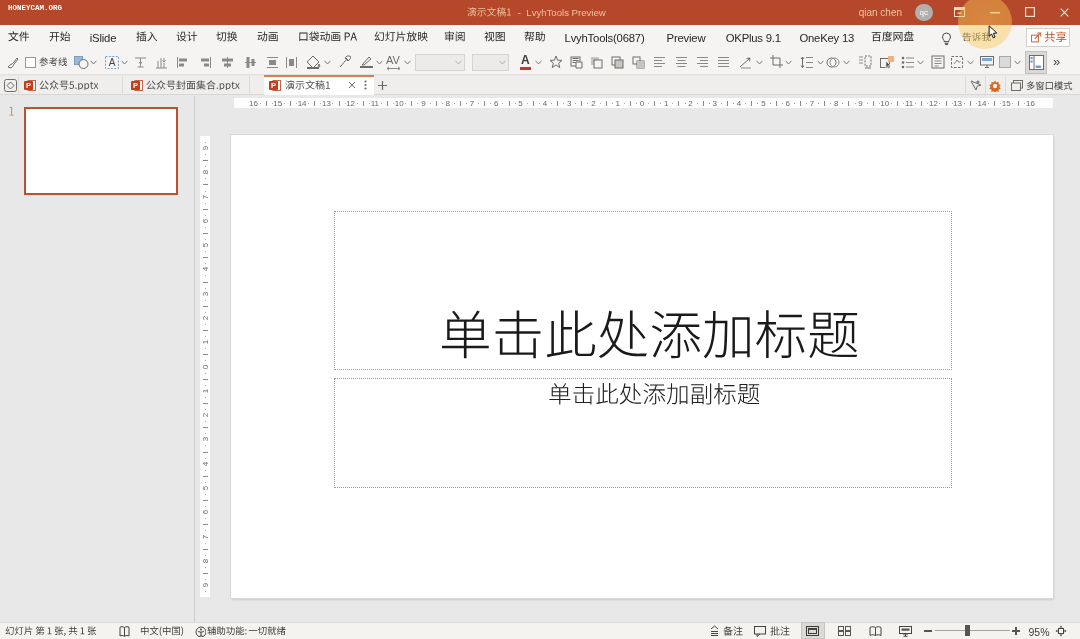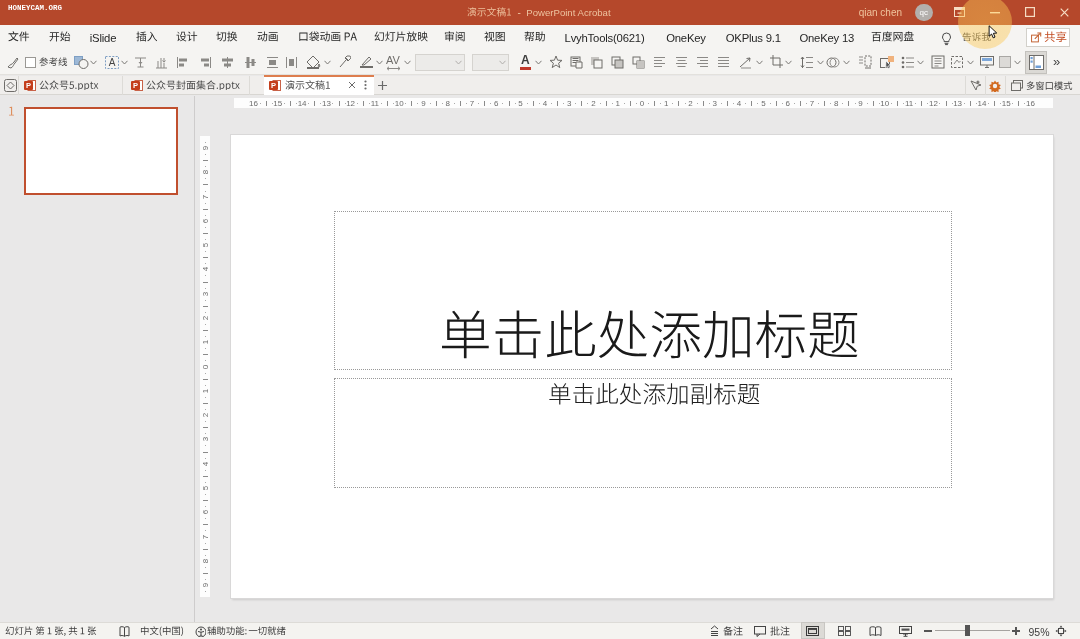--- a/index.html
+++ b/index.html
@@ -21,21 +21,21 @@
         <g transform="translate(0 880) scale(1 -1)">
           <path transform="translate(0 0)" d="M672 62C745 23 840 -37 887 -74L944 -27C894 11 799 67 727 103ZM487 95C432 50 341 8 260 -19C277 -32 304 -60 316 -75C396 -41 495 14 558 67ZM95 772C147 745 216 704 250 678L295 738C259 764 190 802 139 826ZM36 501C87 476 155 438 190 413L232 475C197 498 128 534 78 556ZM65 -10 132 -56C179 36 234 159 276 264L217 309C172 197 110 68 65 -10ZM536 829C550 804 565 772 575 745H309V582H378V681H857V582H929V745H659C648 775 629 815 610 845ZM410 255H576V170H410ZM648 255H820V170H648ZM410 396H576V311H410ZM648 396H820V311H648ZM380 591V529H576V454H343V111H890V454H648V529H850V591Z"></path>
           <path transform="translate(1000 0)" d="M234 351C191 238 117 127 35 56C54 46 88 24 104 11C183 88 262 207 311 330ZM684 320C756 224 832 94 859 10L934 44C904 129 826 255 753 349ZM149 766V692H853V766ZM60 523V449H461V19C461 3 455 -1 437 -2C418 -3 352 -3 284 0C296 -23 308 -56 311 -79C400 -79 459 -78 494 -66C530 -53 542 -31 542 18V449H941V523Z"></path>
           <path transform="translate(2000 0)" d="M423 823C453 774 485 707 497 666L580 693C566 734 531 799 501 847ZM50 664V590H206C265 438 344 307 447 200C337 108 202 40 36 -7C51 -25 75 -60 83 -78C250 -24 389 48 502 146C615 46 751 -28 915 -73C928 -52 950 -20 967 -4C807 36 671 107 560 201C661 304 738 432 796 590H954V664ZM504 253C410 348 336 462 284 590H711C661 455 592 344 504 253Z"></path>
           <path transform="translate(3000 0)" d="M520 561H805V469H520ZM453 616V414H875V616ZM585 181H743V85H585ZM528 235V31H802V235ZM334 827C267 797 151 771 51 754C60 737 70 711 72 695C111 700 152 707 193 715V553H51V482H182C146 369 83 240 26 169C38 151 58 119 66 98C111 158 157 252 193 350V-82H264V379C292 340 325 291 337 265L383 326C365 348 290 432 264 457V482H396V553H264V730C307 741 348 753 382 766ZM589 826C604 799 618 766 629 736H381V672H954V736H708C697 769 677 812 659 845ZM391 357V-80H459V293H870V-9C870 -19 866 -22 856 -22C847 -22 814 -22 778 -21C787 -38 796 -63 798 -80C853 -81 888 -80 910 -69C933 -60 938 -42 938 -9V357Z"></path>
           <path transform="translate(4000 0)" d="M88 0H490V76H343V733H273C233 710 186 693 121 681V623H252V76H88Z"></path>
         </g>
       </svg>
     </div>
 <div style="position:absolute;left:517.5px;top:8px;font-family:'Liberation Sans',sans-serif;font-size:10px;color:#eec3a0;font-weight:normal;letter-spacing:normal;white-space:nowrap;line-height:1">-</div>
-<div style="position:absolute;left:526.3px;top:8px;font-family:'Liberation Sans',sans-serif;font-size:9.6px;color:#eec3a0;font-weight:normal;letter-spacing:normal;white-space:nowrap;line-height:1">PowerPoint Acrobat</div>
+<div style="position:absolute;left:526.3px;top:8px;font-family:'Liberation Sans',sans-serif;font-size:9.6px;color:#eec3a0;font-weight:normal;letter-spacing:normal;white-space:nowrap;line-height:1">LvyhTools Preview</div>
 <div style="position:absolute;left:858.7px;top:7.5px;font-family:'Liberation Sans',sans-serif;font-size:10px;color:#f0c49e;font-weight:normal;letter-spacing:normal;white-space:nowrap;line-height:1">qian chen</div>
 <div class="abs" style="left:915px;top:3.5px;width:17.5px;height:17.5px;border-radius:50%;background:#b3afac;color:#fff;font-size:8px;display:flex;align-items:center;justify-content:center">qc</div>
 <svg class="abs" style="left:953.5px;top:7px" width="11" height="10" viewBox="0 0 11 10">
       <rect x="0.5" y="0.5" width="10" height="9" fill="none" stroke="#f6ddc4"></rect>
       <rect x="1" y="1" width="9" height="2" fill="#f6ddc4"></rect>
       <rect x="3.5" y="5.5" width="4" height="1.2" fill="#f6ddc4"></rect>
     </svg>
 <svg class="abs" style="left:989.5px;top:12px" width="10" height="2" viewBox="0 0 10 2">
       <rect width="10" height="1.4" fill="#fce9d2"></rect>
     </svg>
@@ -144,22 +144,22 @@
       <svg class="" style="" width="43.2" height="10.8" viewBox="0 0 4000 1000" fill="#262626">
         <g transform="translate(0 880) scale(1 -1)">
           <path transform="translate(0 0)" d="M177 563V-81H253V-16H759V-81H837V563H497C510 608 524 662 536 713H937V786H64V713H449C442 663 431 607 420 563ZM253 241H759V54H253ZM253 310V493H759V310Z"></path>
           <path transform="translate(1000 0)" d="M386 644V557H225V495H386V329H775V495H937V557H775V644H701V557H458V644ZM701 495V389H458V495ZM757 203C713 151 651 110 579 78C508 111 450 153 408 203ZM239 265V203H369L335 189C376 133 431 86 497 47C403 17 298 -1 192 -10C203 -27 217 -56 222 -74C347 -60 469 -35 576 7C675 -37 792 -65 918 -80C927 -61 946 -31 962 -15C852 -5 749 15 660 46C748 93 821 157 867 243L820 268L807 265ZM473 827C487 801 502 769 513 741H126V468C126 319 119 105 37 -46C56 -52 89 -68 104 -80C188 78 201 309 201 469V670H948V741H598C586 773 566 813 548 845Z"></path>
           <path transform="translate(2000 0)" d="M194 536C239 481 288 416 333 352C295 245 242 155 172 88C188 79 218 57 230 46C291 110 340 191 379 285C411 238 438 194 457 157L506 206C482 249 447 303 407 360C435 443 456 534 472 632L403 640C392 565 377 494 358 428C319 480 279 532 240 578ZM483 535C529 480 577 415 620 350C580 240 526 148 452 80C469 71 498 49 511 38C575 103 625 184 664 280C699 224 728 171 747 127L799 171C776 224 738 290 693 358C720 440 740 531 755 630L687 638C676 564 662 494 644 428C608 479 570 529 532 574ZM88 780V-78H164V708H840V20C840 2 833 -3 814 -4C795 -5 729 -6 663 -3C674 -23 687 -57 692 -77C782 -78 837 -76 869 -64C902 -52 915 -28 915 20V780Z"></path>
           <path transform="translate(3000 0)" d="M390 426C446 397 516 352 550 320L588 368C554 400 483 442 428 469ZM464 850C457 826 444 793 431 765H212V589L211 550H51V484H201C186 423 151 361 74 312C90 302 118 274 129 259C221 319 261 402 277 484H741V367C741 356 737 352 723 352C710 351 664 351 616 352C627 334 637 307 640 288C708 288 752 288 779 299C807 310 816 330 816 366V484H956V550H816V765H512L545 834ZM397 647C450 621 514 580 545 550H286L287 588V703H741V550H547L585 596C552 627 487 666 434 690ZM158 261V15H45V-52H955V15H843V261ZM228 15V200H362V15ZM431 15V200H565V15ZM635 15V200H770V15Z"></path>
         </g>
       </svg>
     </div>
 <div style="position:absolute;left:103px;top:32.6px;font-family:'Liberation Sans',sans-serif;font-size:11.3px;color:#262626;font-weight:normal;letter-spacing:-0.2px;transform:translateX(-50%);white-space:nowrap;line-height:1">iSlide</div>
-<div style="position:absolute;left:604.5px;top:32.6px;font-family:'Liberation Sans',sans-serif;font-size:11.3px;color:#262626;font-weight:normal;letter-spacing:-0.2px;transform:translateX(-50%);white-space:nowrap;line-height:1">LvyhTools(0621)</div>
-<div style="position:absolute;left:686px;top:32.6px;font-family:'Liberation Sans',sans-serif;font-size:11.3px;color:#262626;font-weight:normal;letter-spacing:-0.2px;transform:translateX(-50%);white-space:nowrap;line-height:1">OneKey</div>
+<div style="position:absolute;left:604.5px;top:32.6px;font-family:'Liberation Sans',sans-serif;font-size:11.3px;color:#262626;font-weight:normal;letter-spacing:-0.2px;transform:translateX(-50%);white-space:nowrap;line-height:1">LvyhTools(0687)</div>
+<div style="position:absolute;left:686px;top:32.6px;font-family:'Liberation Sans',sans-serif;font-size:11.3px;color:#262626;font-weight:normal;letter-spacing:-0.2px;transform:translateX(-50%);white-space:nowrap;line-height:1">Preview</div>
 <div style="position:absolute;left:753.3px;top:32.6px;font-family:'Liberation Sans',sans-serif;font-size:11.3px;color:#262626;font-weight:normal;letter-spacing:-0.2px;transform:translateX(-50%);white-space:nowrap;line-height:1">OKPlus 9.1</div>
 <div style="position:absolute;left:826.8px;top:32.6px;font-family:'Liberation Sans',sans-serif;font-size:11.3px;color:#262626;font-weight:normal;letter-spacing:-0.2px;transform:translateX(-50%);white-space:nowrap;line-height:1">OneKey 13</div>
 <svg class="abs" style="left:941px;top:32px" width="11" height="14" viewBox="0 0 11 14">
       <path d="M5.5 1 a4 4 0 0 1 4 4 c0 1.8-1.2 2.5-1.6 3.6 l0 1 h-4.8 l0-1 C2.7 7.5 1.5 6.8 1.5 5 a4 4 0 0 1 4-4z" fill="none" stroke="#4a4a4a" stroke-width="1"></path>
       <path d="M3.6 11.3 h3.8 M4.1 12.6 h2.8" stroke="#4a4a4a"></path>
     </svg>
 <div style="position:absolute;left:962.0px;top:31.8px;line-height:0">
       <svg class="" style="" width="29.1" height="9.7" viewBox="0 0 3000 1000" fill="#3f3f3f">
         <g transform="translate(0 880) scale(1 -1)">
           <path transform="translate(0 0)" d="M248 832C210 718 146 604 73 532C91 523 126 503 141 491C174 528 206 575 236 627H483V469H61V399H942V469H561V627H868V696H561V840H483V696H273C292 734 309 773 323 813ZM185 299V-89H260V-32H748V-87H826V299ZM260 38V230H748V38Z"></path>

